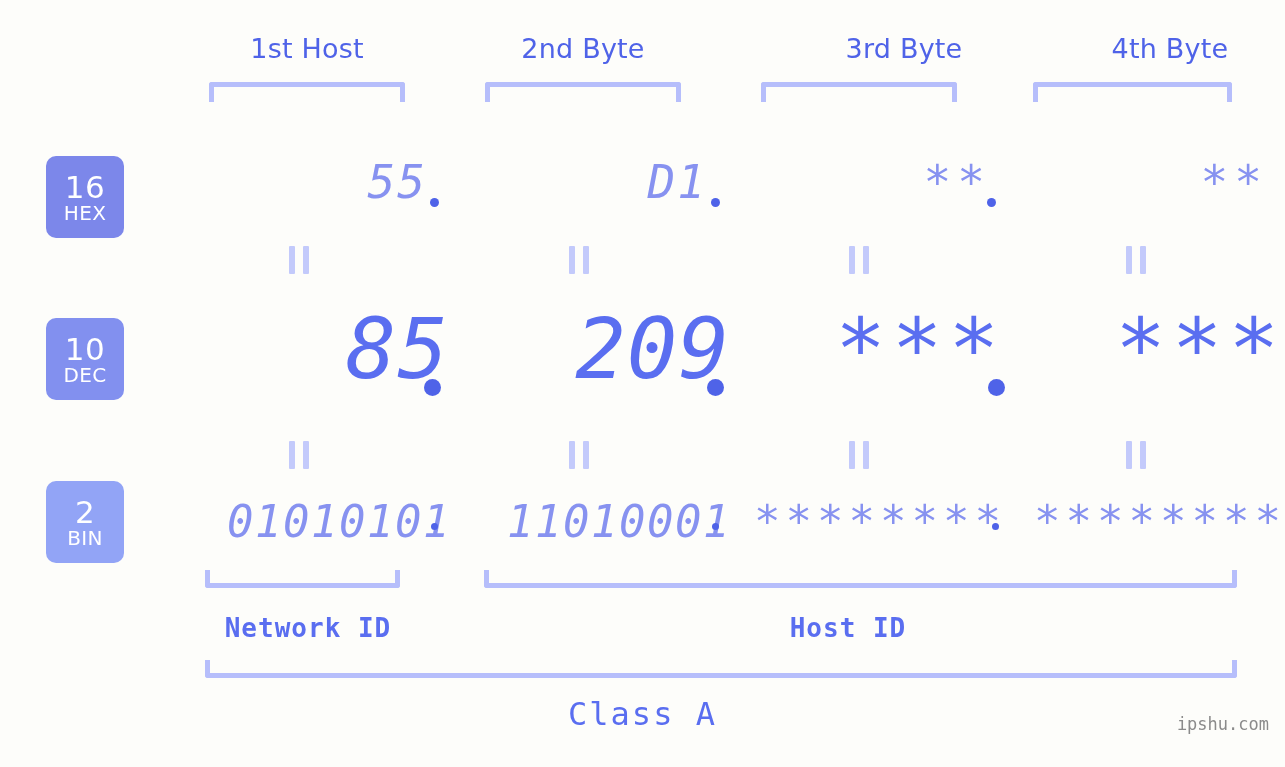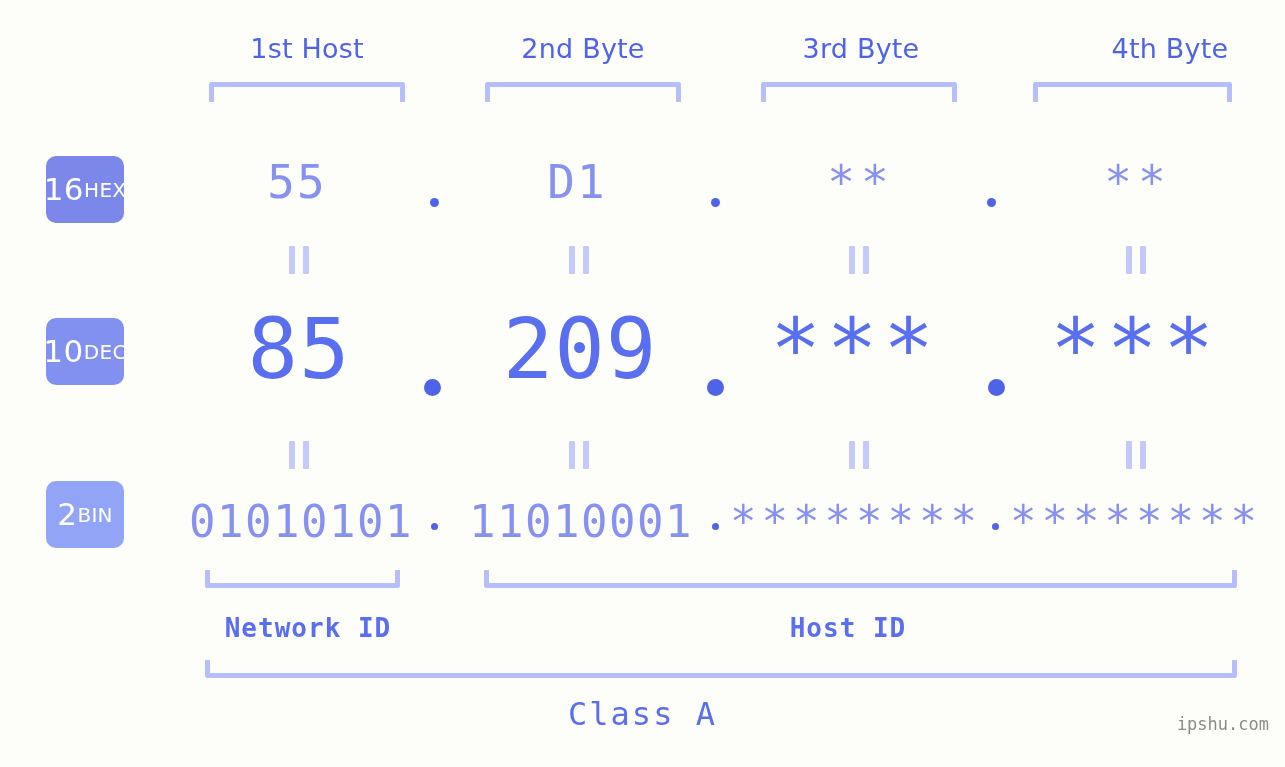--- a/index.html
+++ b/index.html
@@ -49,24 +49,24 @@
     border-right: 5px solid #b6befb;
     border-bottom-left-radius: 3px;
     border-bottom-right-radius: 3px;
   }
 
   
   .badge {
     position: absolute;
     left: 46px;
     width: 78px;
-    height: 67px;
+    height: 82px;
     border-radius: 10px;
     display: flex;
-    flex-direction: row;
+    flex-direction: column;
     align-items: center;
     justify-content: center;
     color: #ffffff;
     line-height: 1;
   }
   .badge .num {
     font-size: 31px;
     font-weight: 400;
     letter-spacing: 0.5px;
     font-family: "DejaVu Sans", sans-serif;
@@ -78,23 +78,24 @@
     letter-spacing: 0.3px;
     font-family: "DejaVu Sans", sans-serif;
   }
   .badge-hex { top: 156px; background: #7c87ea; }
   .badge-dec { top: 318px; background: #8290ef; }
   .badge-bin { top: 481px; background: #92a4f6; }
 
   
   .cell {
     position: absolute;
-    text-align: center;
+    text-align: right;
     white-space: nowrap;
     font-family: "DejaVu Sans Mono", monospace;
+    font-style: italic;
   }
 
   
   .row-hex .cell {
     top: 155px;
     width: 260px;
     font-size: 46px;
     color: #8792f0;
     letter-spacing: 2px;
   }
@@ -183,21 +184,21 @@
     font-size: 17px;
     color: #8b8b8b;
     letter-spacing: 0px;
   }
 </style>
 </head>
 <body>
 
 <div class="byte-label" style="left:177px;">1st Host</div>
 <div class="byte-label" style="left:453px;">2nd Byte</div>
-<div class="byte-label" style="left:731px;">3rd Byte</div>
+<div class="byte-label" style="left:774px;">3rd Byte</div>
 <div class="byte-label" style="left:1040px;">4th Byte</div>
 
 <div class="bracket-top" style="left:209px; top:82px; width:196px;"></div>
 <div class="bracket-top" style="left:485px; top:82px; width:196px;"></div>
 <div class="bracket-top" style="left:761px; top:82px; width:196px;"></div>
 <div class="bracket-top" style="left:1033px; top:82px; width:199px;"></div>
 
 <div class="badge badge-hex">
   <span class="num">16</span>
   <span class="sub">HEX</span>

